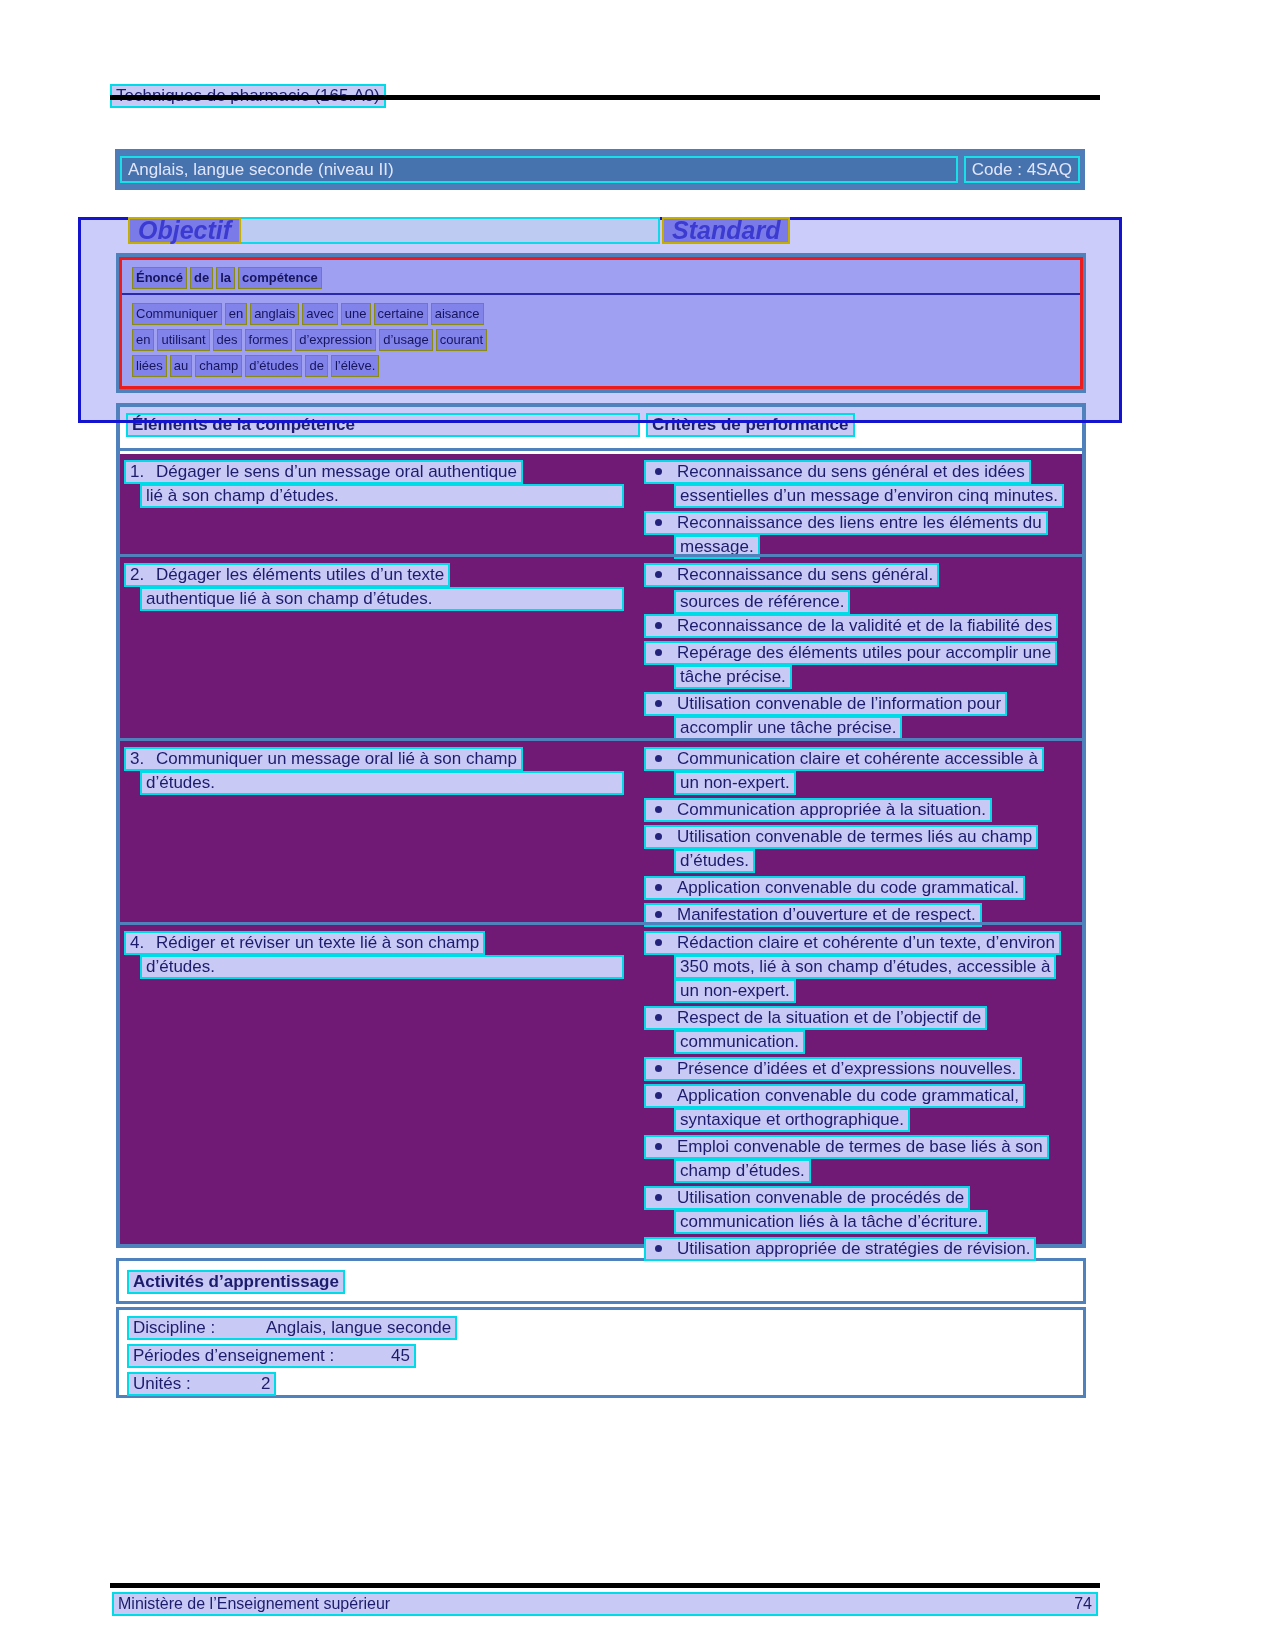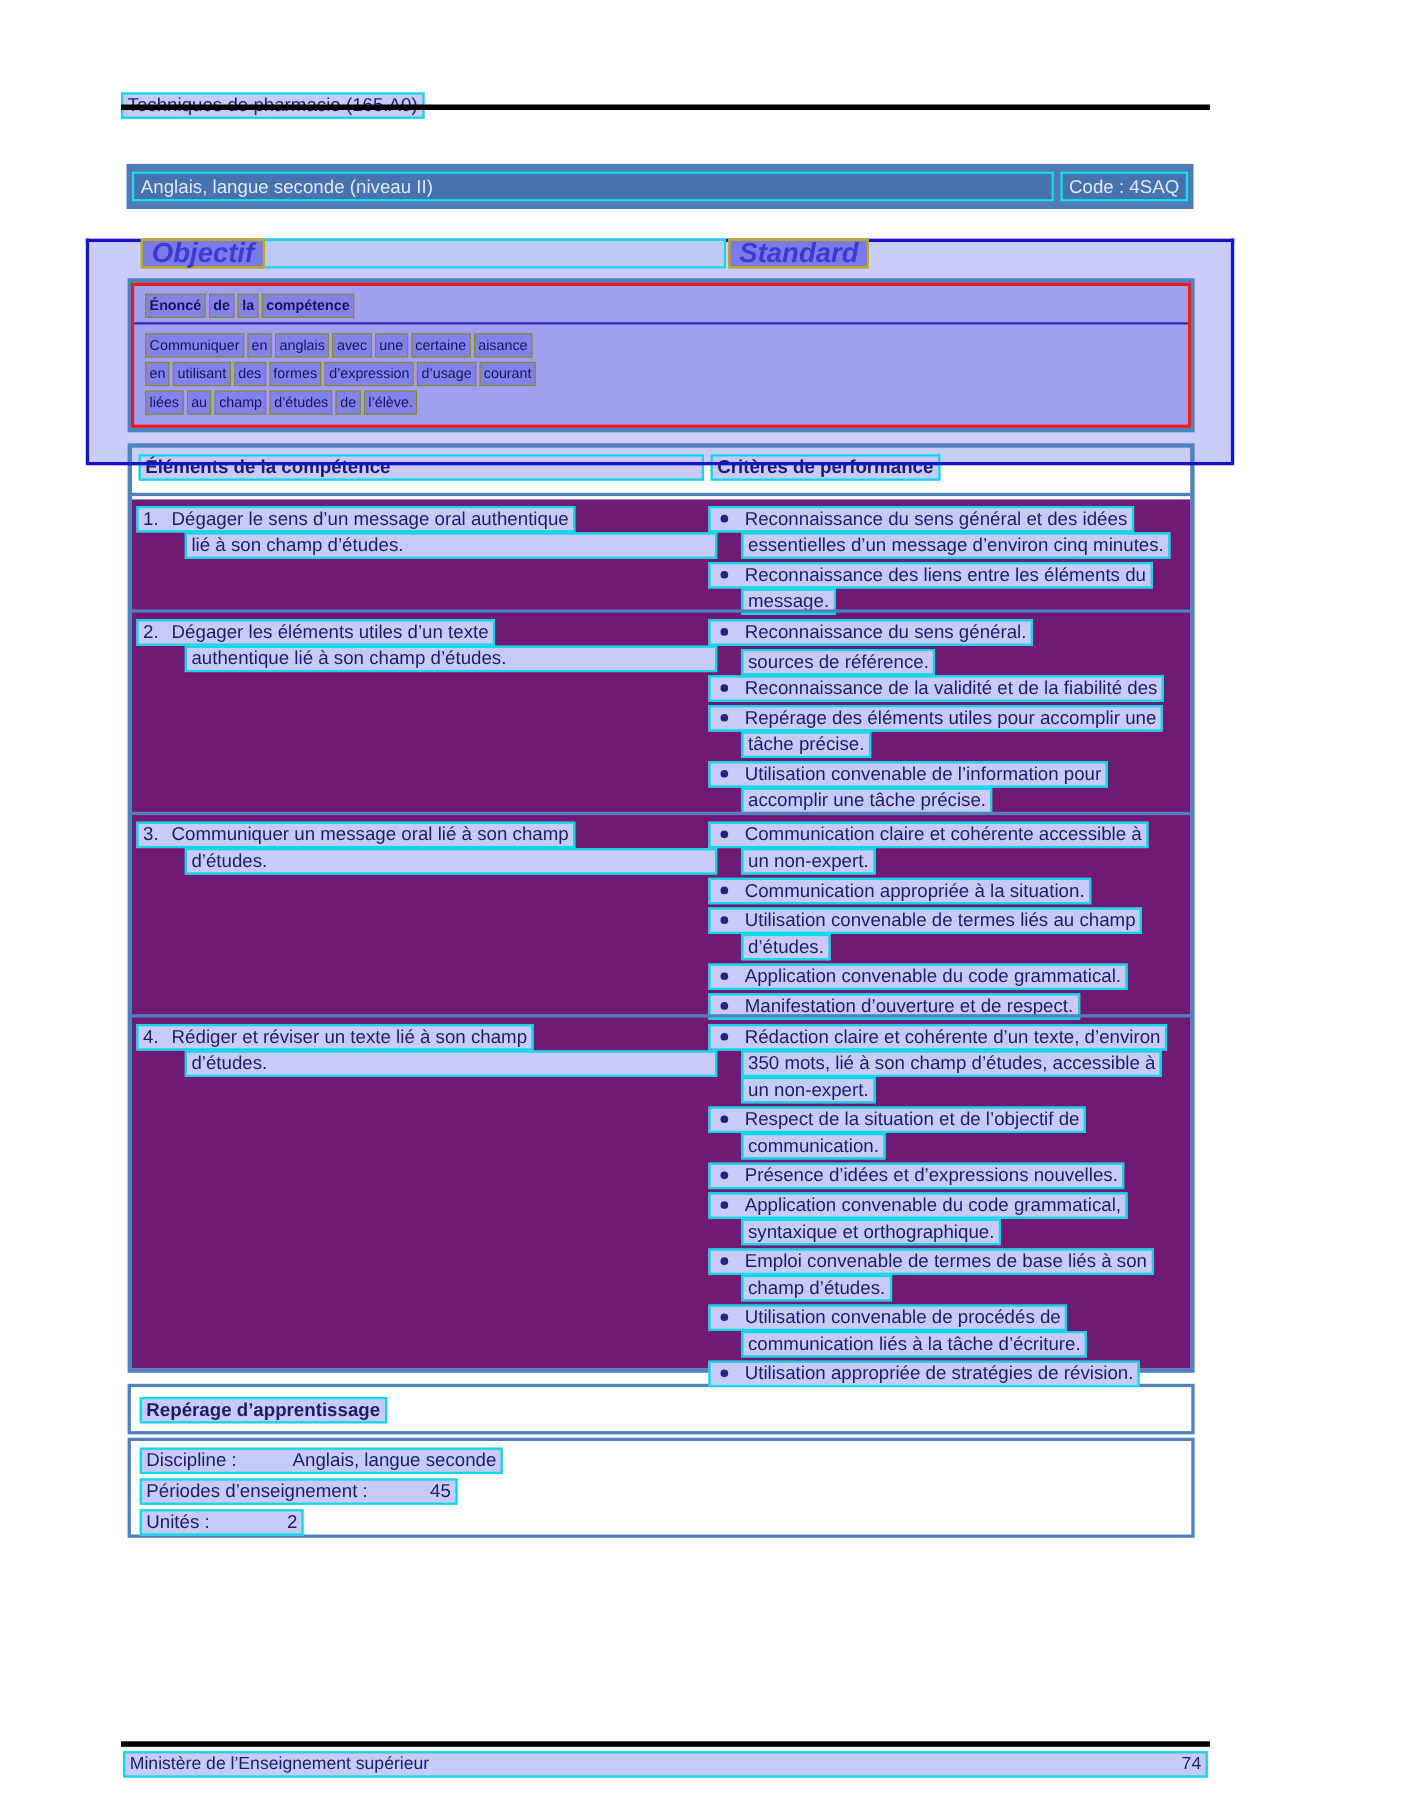--- a/index.html
+++ b/index.html
@@ -51,21 +51,21 @@
          display:flex;padding:6px 0 0 6px;box-sizing:border-box;}
   .th1wrap{width:520px;}
   .th1wrap .hl{width:514px;}
   .rows{position:absolute;top:47px;left:0;right:0;bottom:0;background:#701a75;display:flex;flex-direction:column;}
   .row{display:flex;box-sizing:border-box;padding:6px 4px 4px 4px;}
   .row + .row{border-top:3px solid #4f81bd;}
   .cell-l{width:520px;box-sizing:border-box;}
   .cell-r{flex:1;box-sizing:border-box;}
   .line{height:23px;margin-bottom:1px;}
   .l-first .num{display:inline-block;min-width:26px;}
-  .l-cont .hl{margin-left:44px;width:484px;}
+  .l-cont .hl{margin-left:16px;width:484px;}
   .crit-item{margin-bottom:4px;}
   .bullet{display:inline-block;width:7px;height:7px;border-radius:50%;background:#23237c;
           margin:0 15px 2px 5px;vertical-align:middle;}
   .r-cont .hl{margin-left:30px;}
 
   
   .act-head{position:absolute;left:116px;top:1258px;width:970px;height:46px;border:3px solid #4f81bd;
             box-sizing:border-box;padding:9px 0 0 8px;background:#fff;}
   .act-body{position:absolute;left:116px;top:1307px;width:970px;height:91px;border:3px solid #4f81bd;
             box-sizing:border-box;padding:6px 0 0 8px;background:#fff;}
@@ -220,21 +220,21 @@
             </div>
             <div class="crit-item">
               <div class="line r-first"><span class="hl"><span class="bullet"></span>Utilisation appropriée de stratégies de révision.</span></div>
             </div>
           </div>
         </div>
       </div>
   </div>
 
   <div class="act-head">
-    <span class="hl bold">Repérage d’apprentissage</span>
+    <span class="hl bold">Activités d’apprentissage</span>
   </div>
   <div class="act-body" id="act-body">
       <div class="fld"><span class="hl"><span class="flabel">Discipline :</span><span>Anglais, langue seconde</span></span></div>
       <div class="fld"><span class="hl"><span class="flabel">Périodes d’enseignement :</span><span>45</span></span></div>
       <div class="fld"><span class="hl"><span class="flabel">Unités :</span><span>2</span></span></div>
     </div>
 
   <div class="foot-rule"></div>
   <div class="foot-line">
     <span>Ministère de l’Enseignement supérieur</span>

